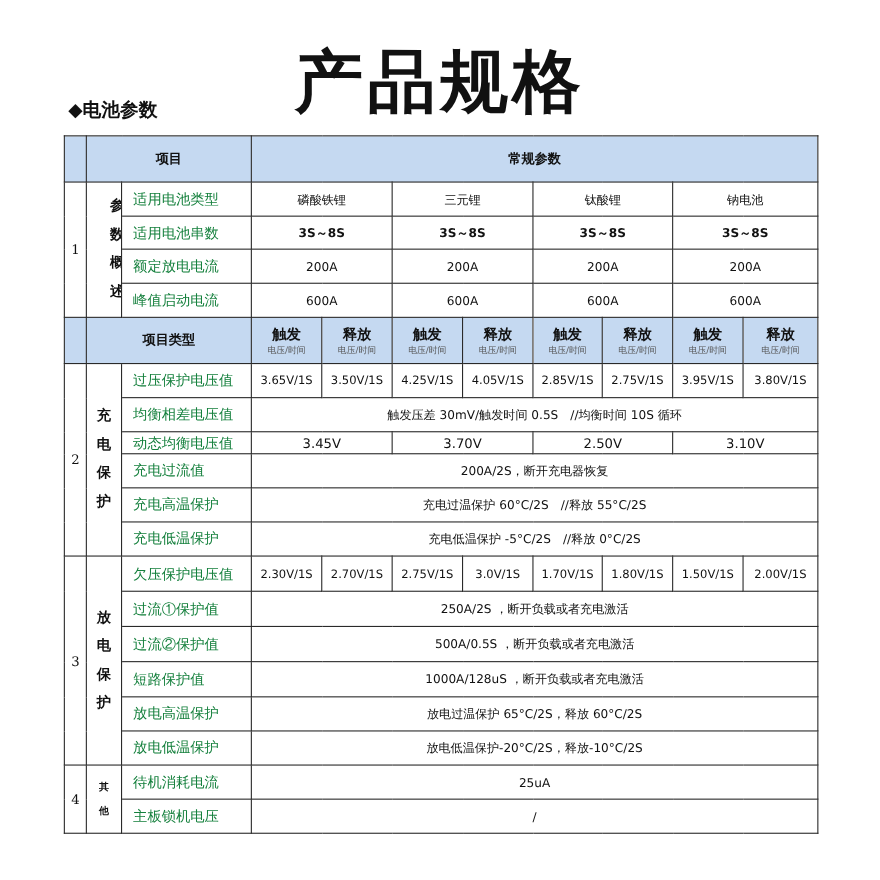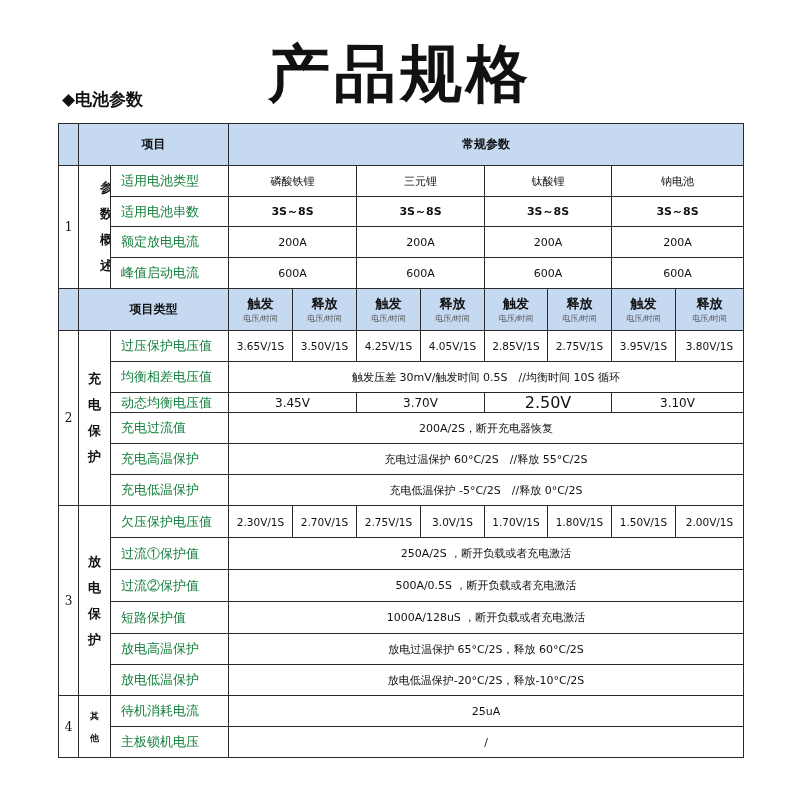--- a/index.html
+++ b/index.html
@@ -128,21 +128,21 @@
     <td class="vcell">3.80V/1S</td>
   </tr>
   <tr style="height:31px">
     <td class="lbl">均衡相差电压值</td>
     <td colspan="8" class="val">触发压差 30mV/触发时间 0.5S　//均衡时间 10S 循环</td>
   </tr>
   <tr style="height:20px">
     <td class="lbl">动态均衡电压值</td>
     <td colspan="2" style="font-size:12px">3.45V</td>
     <td colspan="2" style="font-size:12px">3.70V</td>
-    <td colspan="2" style="font-size:16px">2.50V</td>
+    <td colspan="2" style="font-size:12px">2.50V</td>
     <td colspan="2" style="font-size:12px">3.10V</td>
   </tr>
   <tr style="height:31px">
     <td class="lbl">充电过流值</td>
     <td colspan="8" class="val">200A/2S，断开充电器恢复</td>
   </tr>
   <tr style="height:31px">
     <td class="lbl">充电高温保护</td>
     <td colspan="8" class="val">充电过温保护 60°C/2S　//释放 55°C/2S</td>
   </tr>

